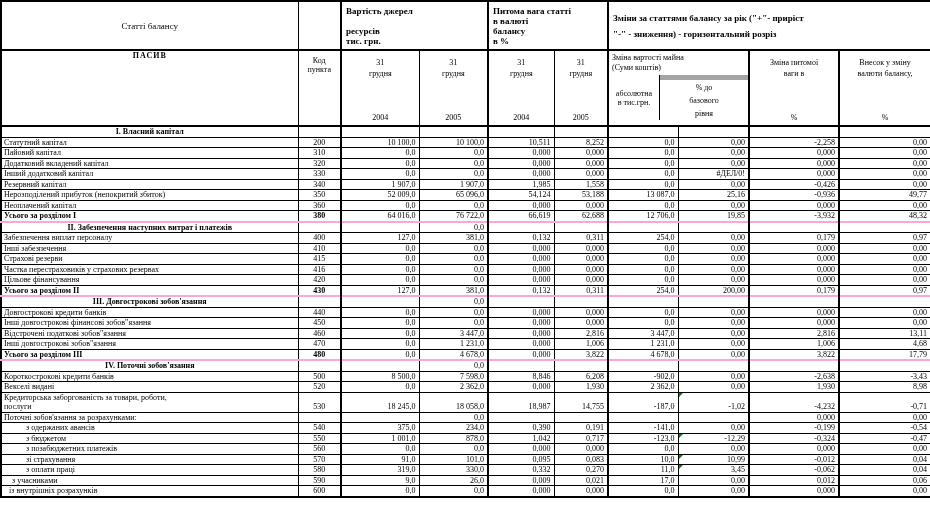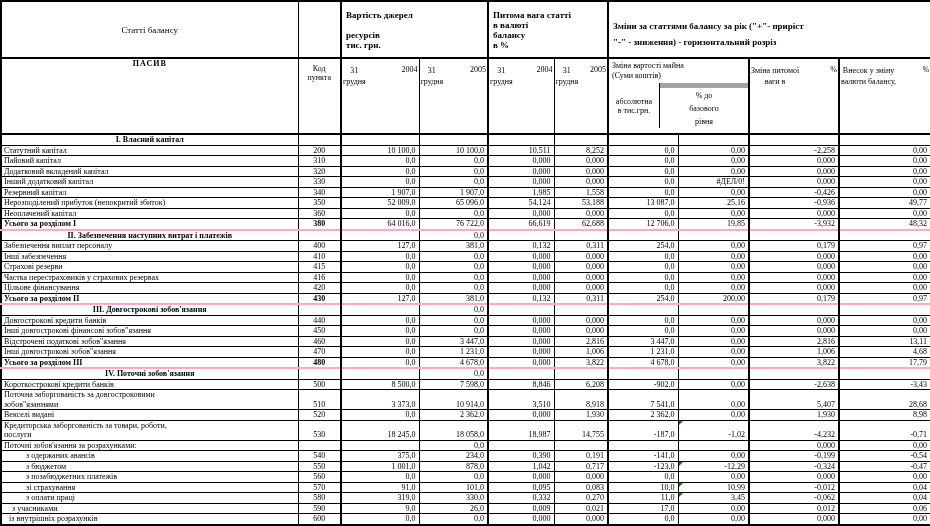--- a/index.html
+++ b/index.html
@@ -5,27 +5,27 @@
   html,body{margin:0;padding:0;background:#fff;}
   .sheet{width:930px;height:526px;overflow:hidden;background:#fff;}
   table{border-collapse:collapse;table-layout:fixed;width:930px;border:2px solid #000;
         font-family:"Liberation Serif",serif;color:#000;}
   td{border:1px solid #000;padding:0;overflow:hidden;}
 
   
   tr.hA>td{height:42px;border-bottom:2px solid #000;font-size:9px;vertical-align:middle;}
   td.items-h{text-align:center;}
   td.hgroup{font-weight:bold;vertical-align:top;white-space:pre;line-height:10px;padding:2px 4px;}
-  td.hgroup.wide{line-height:16px;padding-top:11px;}
+  td.hgroup.wide{line-height:16px;padding-top:3px;}
 
   
   tr.hB>td{height:69px;border-bottom:2px solid #000;font-size:8px;vertical-align:top;}
   td.passive{font-weight:bold;text-align:center;vertical-align:middle;font-size:10px;letter-spacing:1px;}
   td.codeh{text-align:center;padding-top:5px;white-space:pre;line-height:9px;}
-  .vwrap{height:100%;display:flex;flex-direction:row;justify-content:space-between;
+  .vwrap{height:100%;display:flex;flex-direction:column;justify-content:space-between;
          box-sizing:border-box;padding:6px 1px 3px;text-align:center;}
   .vwrap .tp{white-space:pre;line-height:11px;}
   .cvmt{height:24px;box-sizing:border-box;padding:2px 3px 0;line-height:10px;white-space:pre;}
   .cvms{display:flex;height:45px;}
   .suba{width:51px;box-sizing:border-box;border-right:1px solid #000;display:flex;align-items:center;
         justify-content:center;text-align:center;white-space:pre;line-height:9px;}
   .subp{flex:1;border-top:5px solid #a3a3a3;display:flex;align-items:center;justify-content:center;
         text-align:center;white-space:pre;line-height:13px;}
 
   
@@ -420,33 +420,20 @@
           <td class="code">500</td>
           <td class="num col0">8 500,0</td>
           <td class="num col1">7 598,0</td>
           <td class="num col2">8,846</td>
           <td class="num col3">6,208</td>
           <td class="num col4">-902,0</td>
           <td class="num col5">0,00</td>
           <td class="num col6">-2,638</td>
           <td class="num col7">-3,43</td>
         </tr>
-        <tr class="dbl">
-          <td class="lab ind0">Поточна заборгованість за довгостроковими
-зобов"язаннями</td>
-          <td class="code">510</td>
-          <td class="num col0">3 373,0</td>
-          <td class="num col1">10 914,0</td>
-          <td class="num col2">3,510</td>
-          <td class="num col3">8,918</td>
-          <td class="num col4">7 541,0</td>
-          <td class="num col5">0,00</td>
-          <td class="num col6">5,407</td>
-          <td class="num col7">28,68</td>
-        </tr>
         <tr>
           <td class="lab ind0">Векселі видані</td>
           <td class="code">520</td>
           <td class="num col0">0,0</td>
           <td class="num col1">2 362,0</td>
           <td class="num col2">0,000</td>
           <td class="num col3">1,930</td>
           <td class="num col4">2 362,0</td>
           <td class="num col5">0,00</td>
           <td class="num col6">1,930</td>

